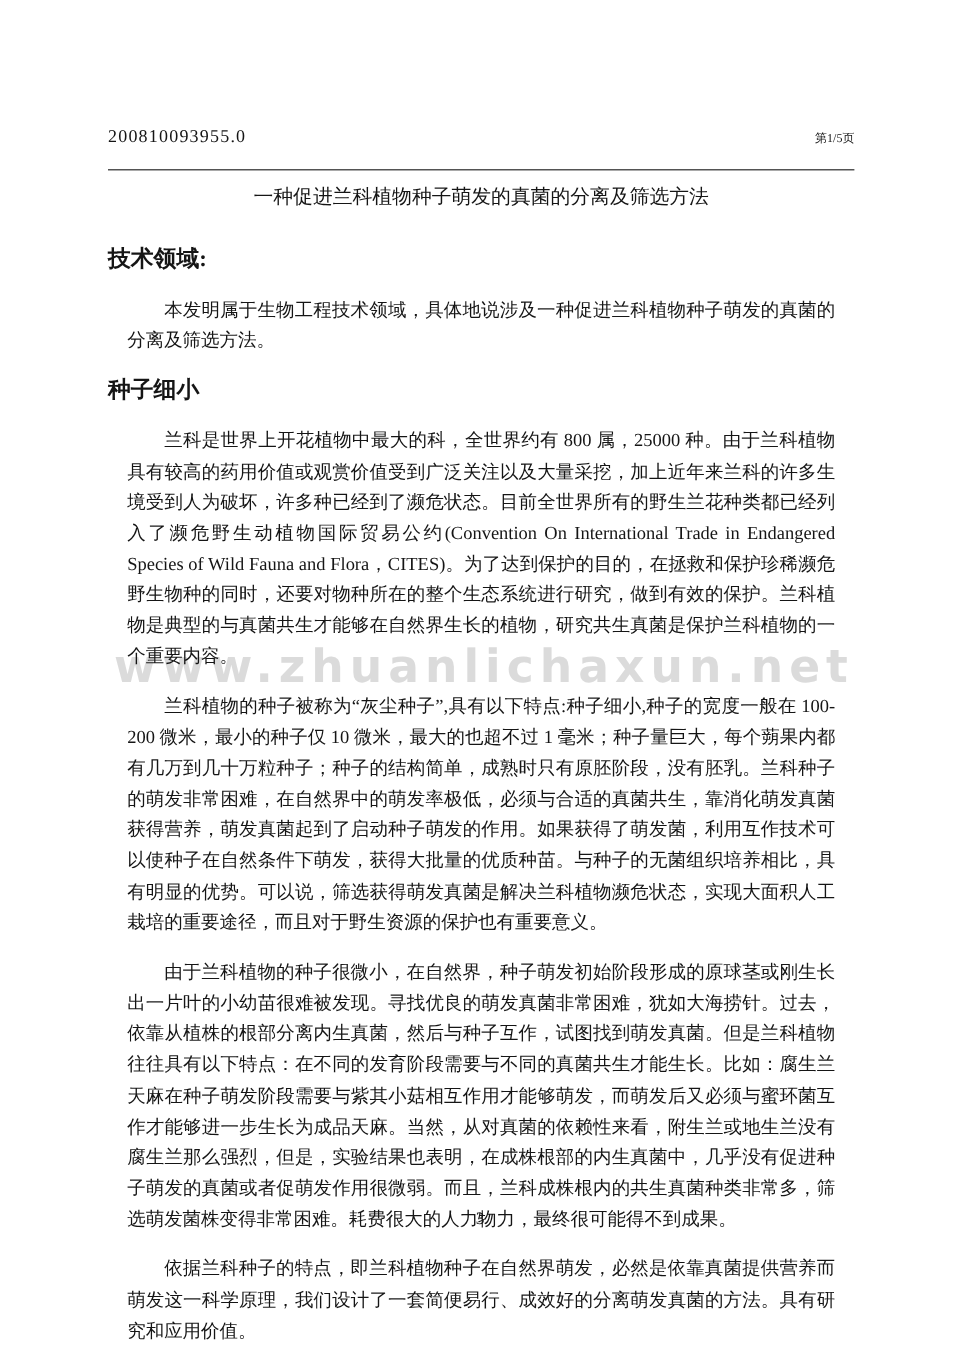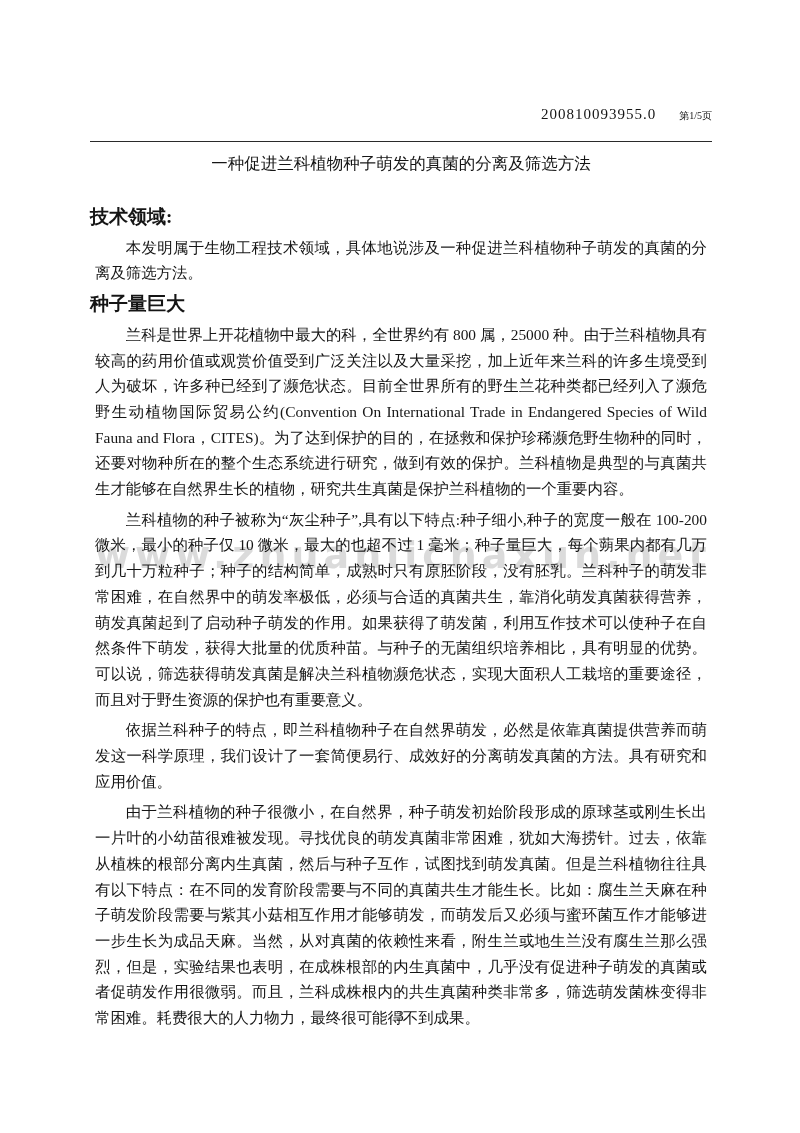--- a/index.html
+++ b/index.html
@@ -15,21 +15,21 @@
     overflow: hidden;
     font-family: "Liberation Serif", "DejaVu Serif", serif;
     color: #151515;
   }
   .header {
     position: absolute;
     top: 106px;
     left: 90px;
     width: 622px;
     display: flex;
-    justify-content: flex-end;
+    justify-content: space-between;
     align-items: baseline;
     z-index: 2;
     gap: 23px;
   }
   .app-number {
     font-size: 15px;
     letter-spacing: 1px;
   }
   .doc-type {
     font-size: 23px;
@@ -69,21 +69,21 @@
     text-align: justify;
     z-index: 2;
   }
   .section-heading {
     margin: 0;
     font-size: 19px;
     font-weight: bold;
     text-align: left;
   }
   .para {
-    margin: 5px;
+    margin: 16px;
     text-indent: 2em;
   }
   .watermark {
     position: absolute;
     top: 533px;
     left: 95px;
     z-index: 1;
     font-family: "DejaVu Sans", "Liberation Sans", sans-serif;
     font-size: 38px;
     font-weight: bold;
@@ -114,24 +114,24 @@
     <span class="page-indicator">第1/5页</span>
   </div>
 
   <div class="header-rule"></div>
 
   <div class="doc-title">一种促进兰科植物种子萌发的真菌的分离及筛选方法</div>
 
   <div class="doc-body">
     <h3 class="section-heading">技术领域:</h3>
     <p class="para">本发明属于生物工程技术领域，具体地说涉及一种促进兰科植物种子萌发的真菌的分离及筛选方法。</p>
-    <h3 class="section-heading">种子量巨大</h3>
+    <h3 class="section-heading">种子细小</h3>
     <p class="para">兰科是世界上开花植物中最大的科，全世界约有 800 属，25000 种。由于兰科植物具有较高的药用价值或观赏价值受到广泛关注以及大量采挖，加上近年来兰科的许多生境受到人为破坏，许多种已经到了濒危状态。目前全世界所有的野生兰花种类都已经列入了濒危野生动植物国际贸易公约(Convention On International Trade in Endangered Species of Wild Fauna and Flora，CITES)。为了达到保护的目的，在拯救和保护珍稀濒危野生物种的同时，还要对物种所在的整个生态系统进行研究，做到有效的保护。兰科植物是典型的与真菌共生才能够在自然界生长的植物，研究共生真菌是保护兰科植物的一个重要内容。</p>
     <p class="para">兰科植物的种子被称为“灰尘种子”,具有以下特点:种子细小,种子的宽度一般在 100-200 微米，最小的种子仅 10 微米，最大的也超不过 1 毫米；种子量巨大，每个蒴果内都有几万到几十万粒种子；种子的结构简单，成熟时只有原胚阶段，没有胚乳。兰科种子的萌发非常困难，在自然界中的萌发率极低，必须与合适的真菌共生，靠消化萌发真菌获得营养，萌发真菌起到了启动种子萌发的作用。如果获得了萌发菌，利用互作技术可以使种子在自然条件下萌发，获得大批量的优质种苗。与种子的无菌组织培养相比，具有明显的优势。可以说，筛选获得萌发真菌是解决兰科植物濒危状态，实现大面积人工栽培的重要途径，而且对于野生资源的保护也有重要意义。</p>
+    <p class="para">由于兰科植物的种子很微小，在自然界，种子萌发初始阶段形成的原球茎或刚生长出一片叶的小幼苗很难被发现。寻找优良的萌发真菌非常困难，犹如大海捞针。过去，依靠从植株的根部分离内生真菌，然后与种子互作，试图找到萌发真菌。但是兰科植物往往具有以下特点：在不同的发育阶段需要与不同的真菌共生才能生长。比如：腐生兰天麻在种子萌发阶段需要与紫其小菇相互作用才能够萌发，而萌发后又必须与蜜环菌互作才能够进一步生长为成品天麻。当然，从对真菌的依赖性来看，附生兰或地生兰没有腐生兰那么强烈，但是，实验结果也表明，在成株根部的内生真菌中，几乎没有促进种子萌发的真菌或者促萌发作用很微弱。而且，兰科成株根内的共生真菌种类非常多，筛选萌发菌株变得非常困难。耗费很大的人力物力，最终很可能得不到成果。</p>
     <p class="para">依据兰科种子的特点，即兰科植物种子在自然界萌发，必然是依靠真菌提供营养而萌发这一科学原理，我们设计了一套简便易行、成效好的分离萌发真菌的方法。具有研究和应用价值。</p>
-    <p class="para">由于兰科植物的种子很微小，在自然界，种子萌发初始阶段形成的原球茎或刚生长出一片叶的小幼苗很难被发现。寻找优良的萌发真菌非常困难，犹如大海捞针。过去，依靠从植株的根部分离内生真菌，然后与种子互作，试图找到萌发真菌。但是兰科植物往往具有以下特点：在不同的发育阶段需要与不同的真菌共生才能生长。比如：腐生兰天麻在种子萌发阶段需要与紫其小菇相互作用才能够萌发，而萌发后又必须与蜜环菌互作才能够进一步生长为成品天麻。当然，从对真菌的依赖性来看，附生兰或地生兰没有腐生兰那么强烈，但是，实验结果也表明，在成株根部的内生真菌中，几乎没有促进种子萌发的真菌或者促萌发作用很微弱。而且，兰科成株根内的共生真菌种类非常多，筛选萌发菌株变得非常困难。耗费很大的人力物力，最终很可能得不到成果。</p>
   </div>
 
   <div class="watermark">www.zhuanlichaxun.net</div>
 
   <div class="page-number">3</div>
 
 </div>
 
 </body></html>

